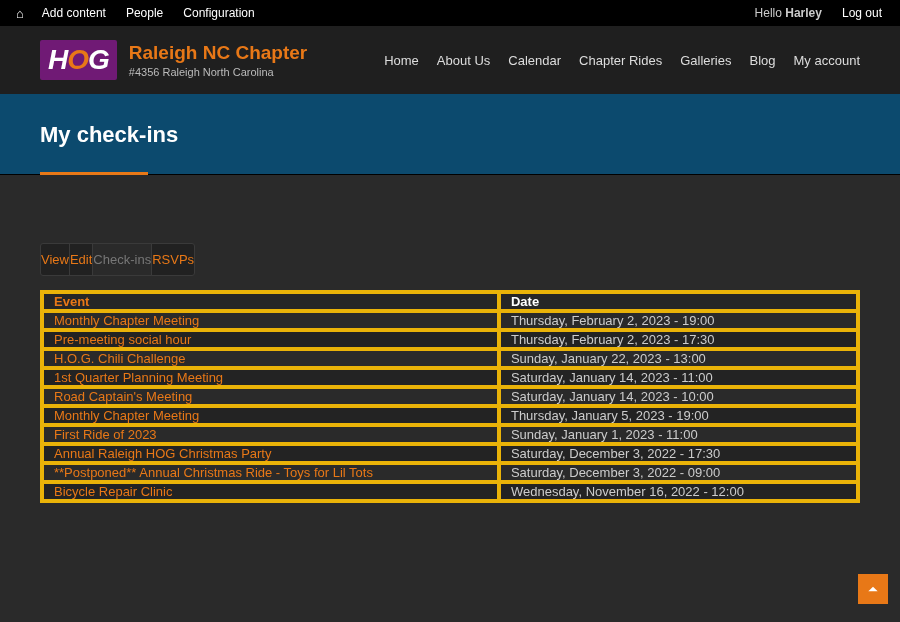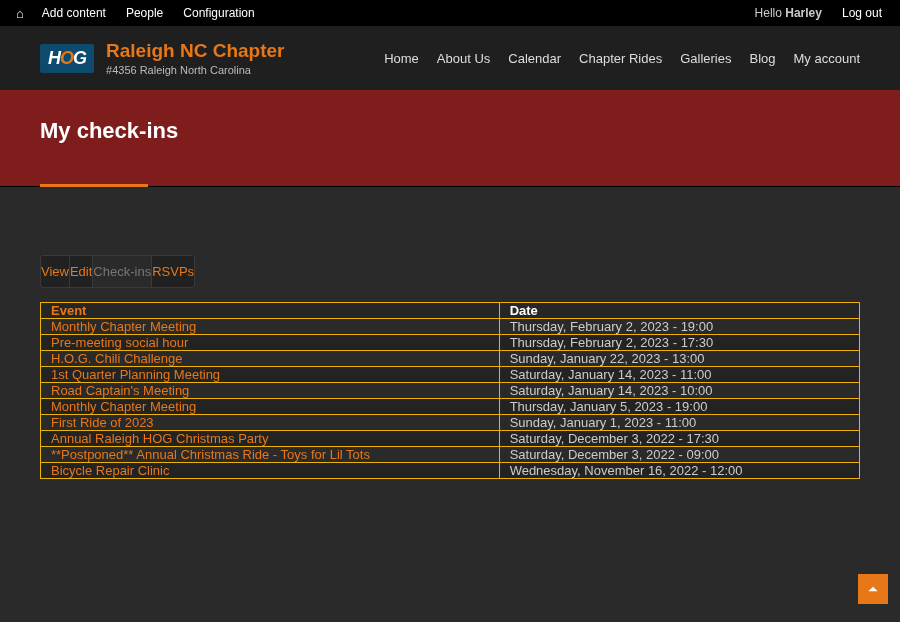--- a/index.html
+++ b/index.html
@@ -38,40 +38,40 @@
   
   .header {
     background: #1f1f1f;
     display: flex;
     align-items: center;
     justify-content: space-between;
     padding: 14px 40px;
   }
   .brand { display: flex; align-items: center; gap: 12px; }
   .logo {
-    background: #0c4a6e;
+    background: #701a75;
     color: #fff;
     font-weight: bold;
-    font-size: 18px;
+    font-size: 28px;
     padding: 4px 8px;
     border-radius: 2px;
     letter-spacing: -1px;
     font-style: italic;
     text-align: right;
   }
   .logo .o { color: #e87817; }
   .brand-text .title { color: #e87817; font-size: 19px; font-weight: bold; }
   .brand-text .sub { color: #bbb; font-size: 11px; margin-top: 2px; }
   .main-nav { display: flex; gap: 18px; }
   .main-nav .nav-item { color: #ddd; font-size: 13px; cursor: pointer; }
 
   
   .banner {
-    background: #7f1d1d;
-    padding: 28px 40px 42px;
+    background: #0c4a6e;
+    padding: 28px 40px 26px;
     border-bottom: 1px solid #000;
     position: relative;
   }
   .banner h1 { color: #fff; font-size: 22px; font-weight: bold; }
   .banner::after {
     content:"";
     position:absolute;
     left:40px; bottom:-1px;
     width:108px; height:3px; background:#e87817;
   }
@@ -99,21 +99,21 @@
     cursor: default;
   }
 
   
   .tbl {
     width: 100%;
     border-collapse: collapse;
     border: 1px solid #3d3d3d;
   }
   .tbl th, .tbl td {
-    border: 1px solid #eab308;
+    border: 4px solid #eab308;
     padding: 0 10px;
     text-align: left;
     font-size: 13px;
   }
   .tbl th { background: #262626; font-weight: bold; }
   .tbl th.sortable { color: #e87817; cursor: pointer; }
   .tbl th.plain { color: #fff; }
   .tbl tr:nth-child(even) td { background: #232323; }
   .tbl tr:nth-child(odd) td { background: #2a2a2a; }
   .tbl td.event a { color: #e87817; cursor: pointer; }

